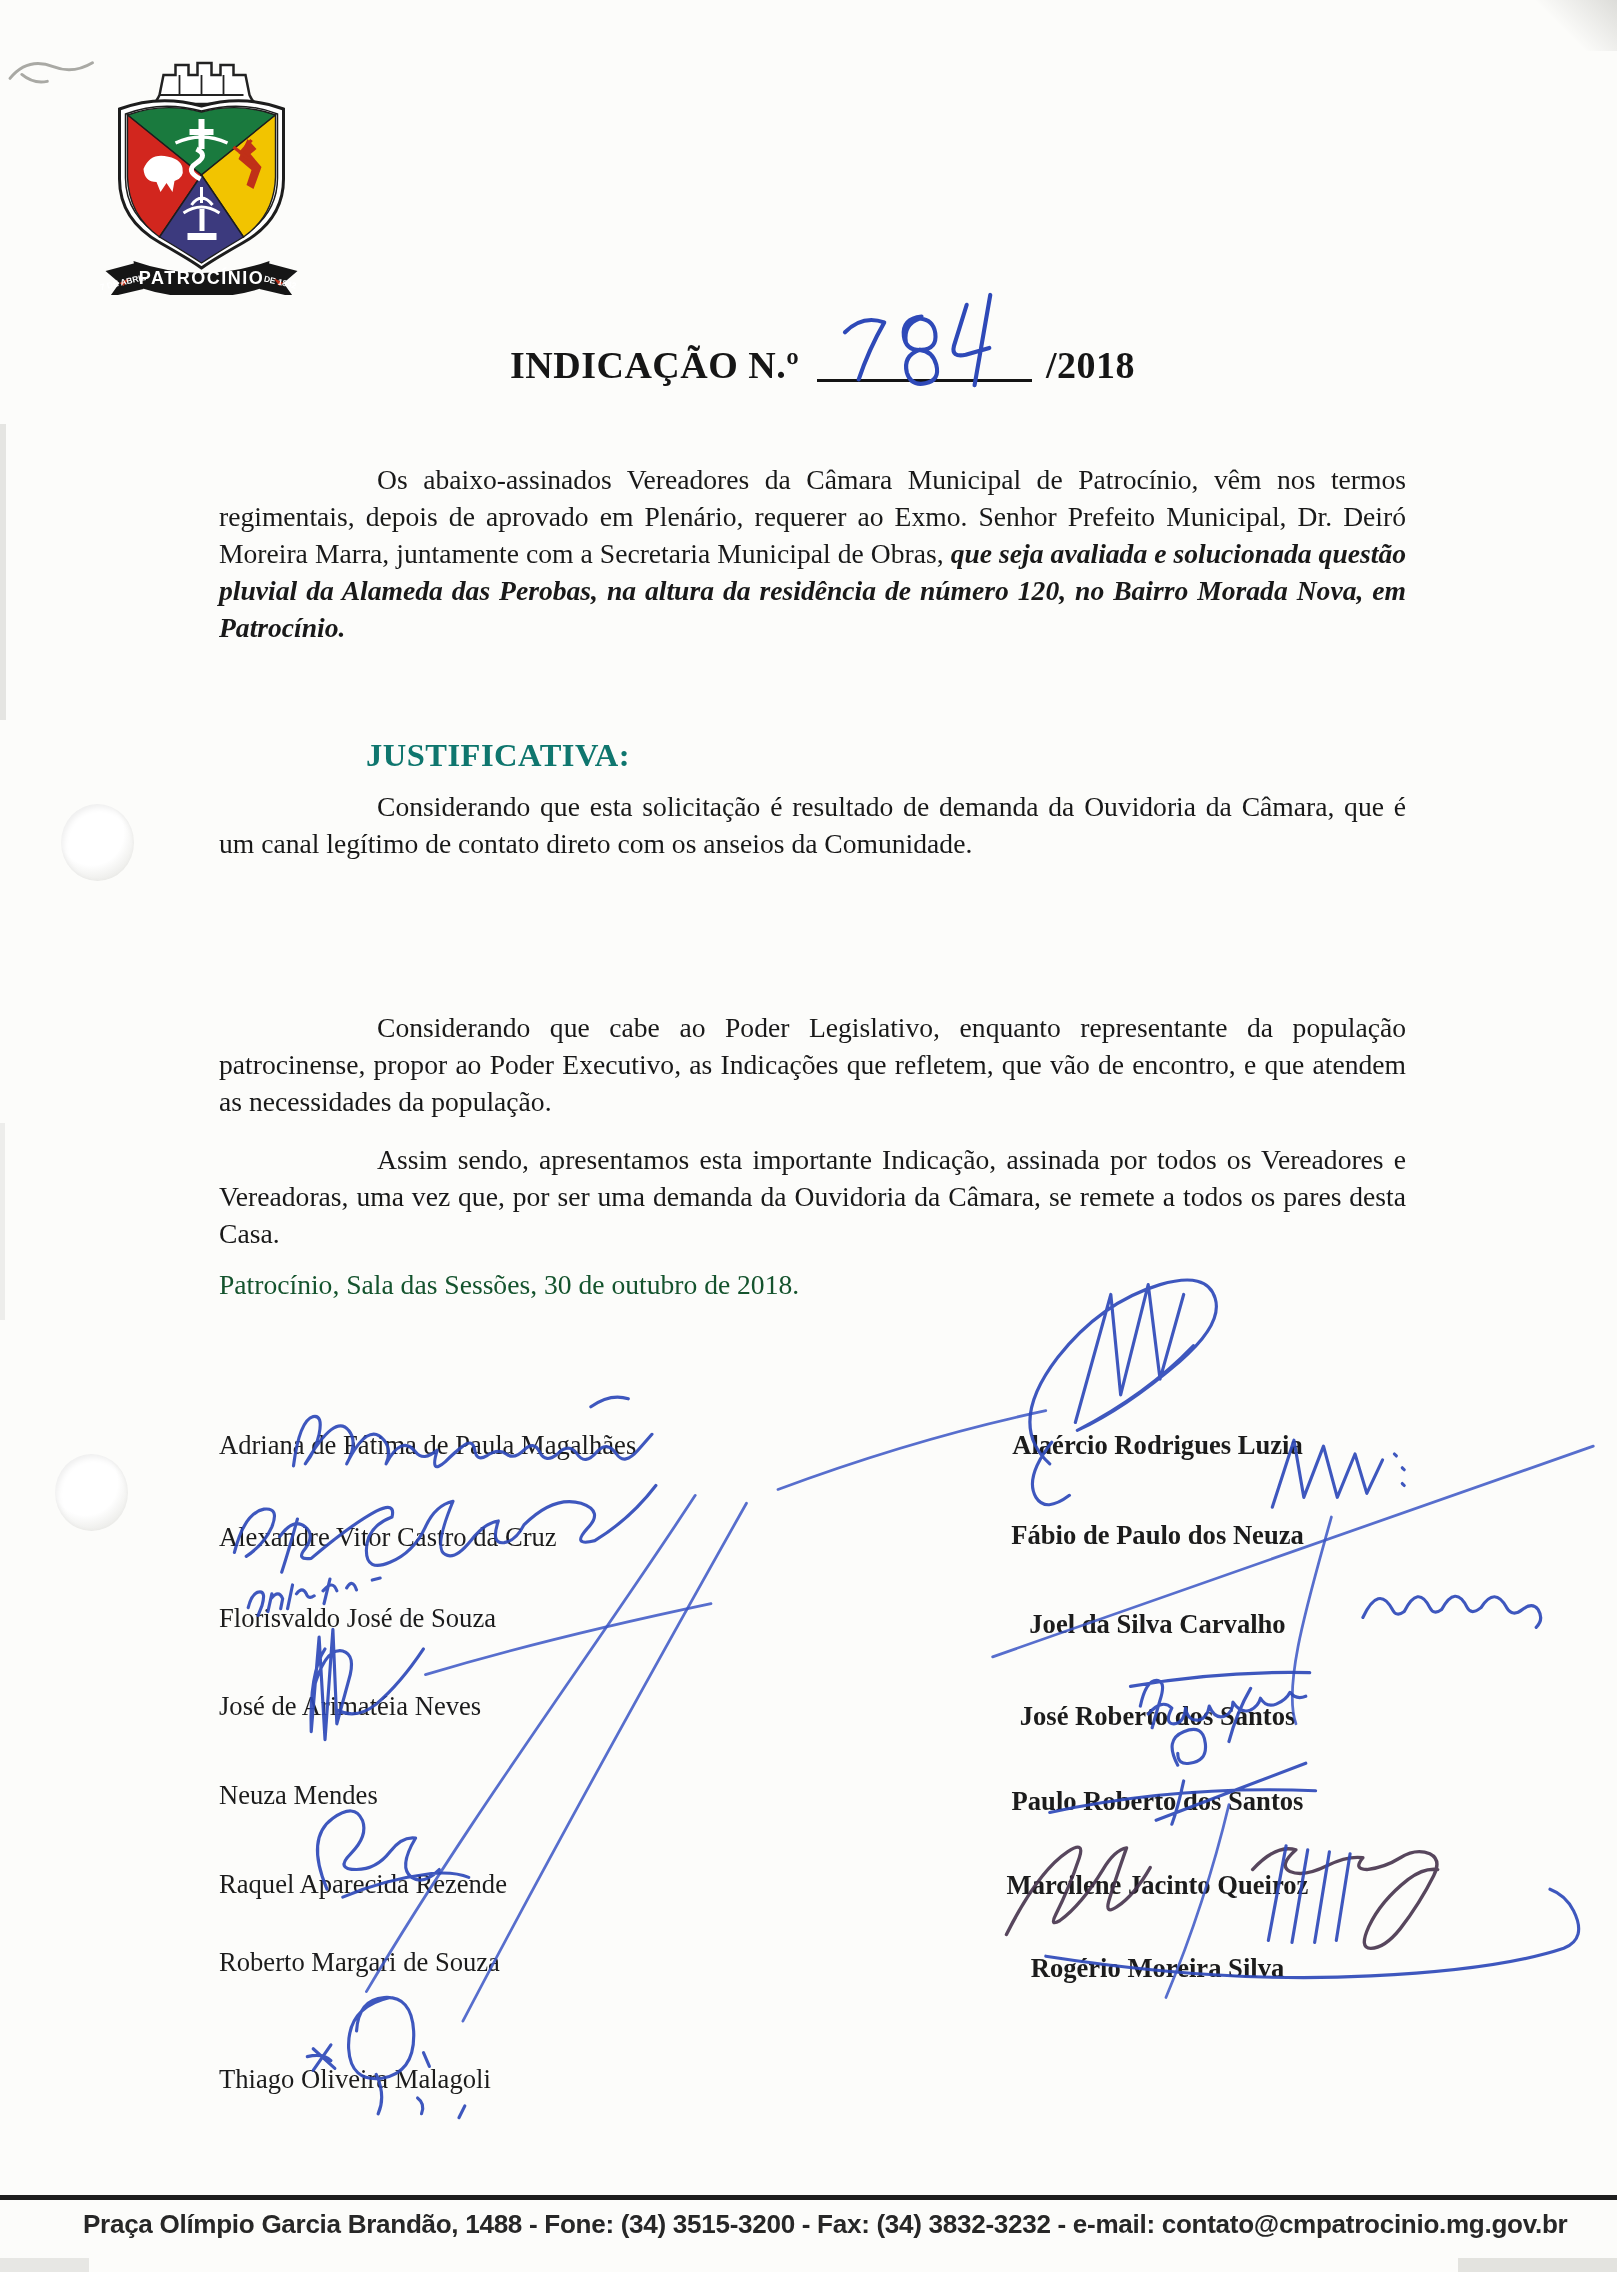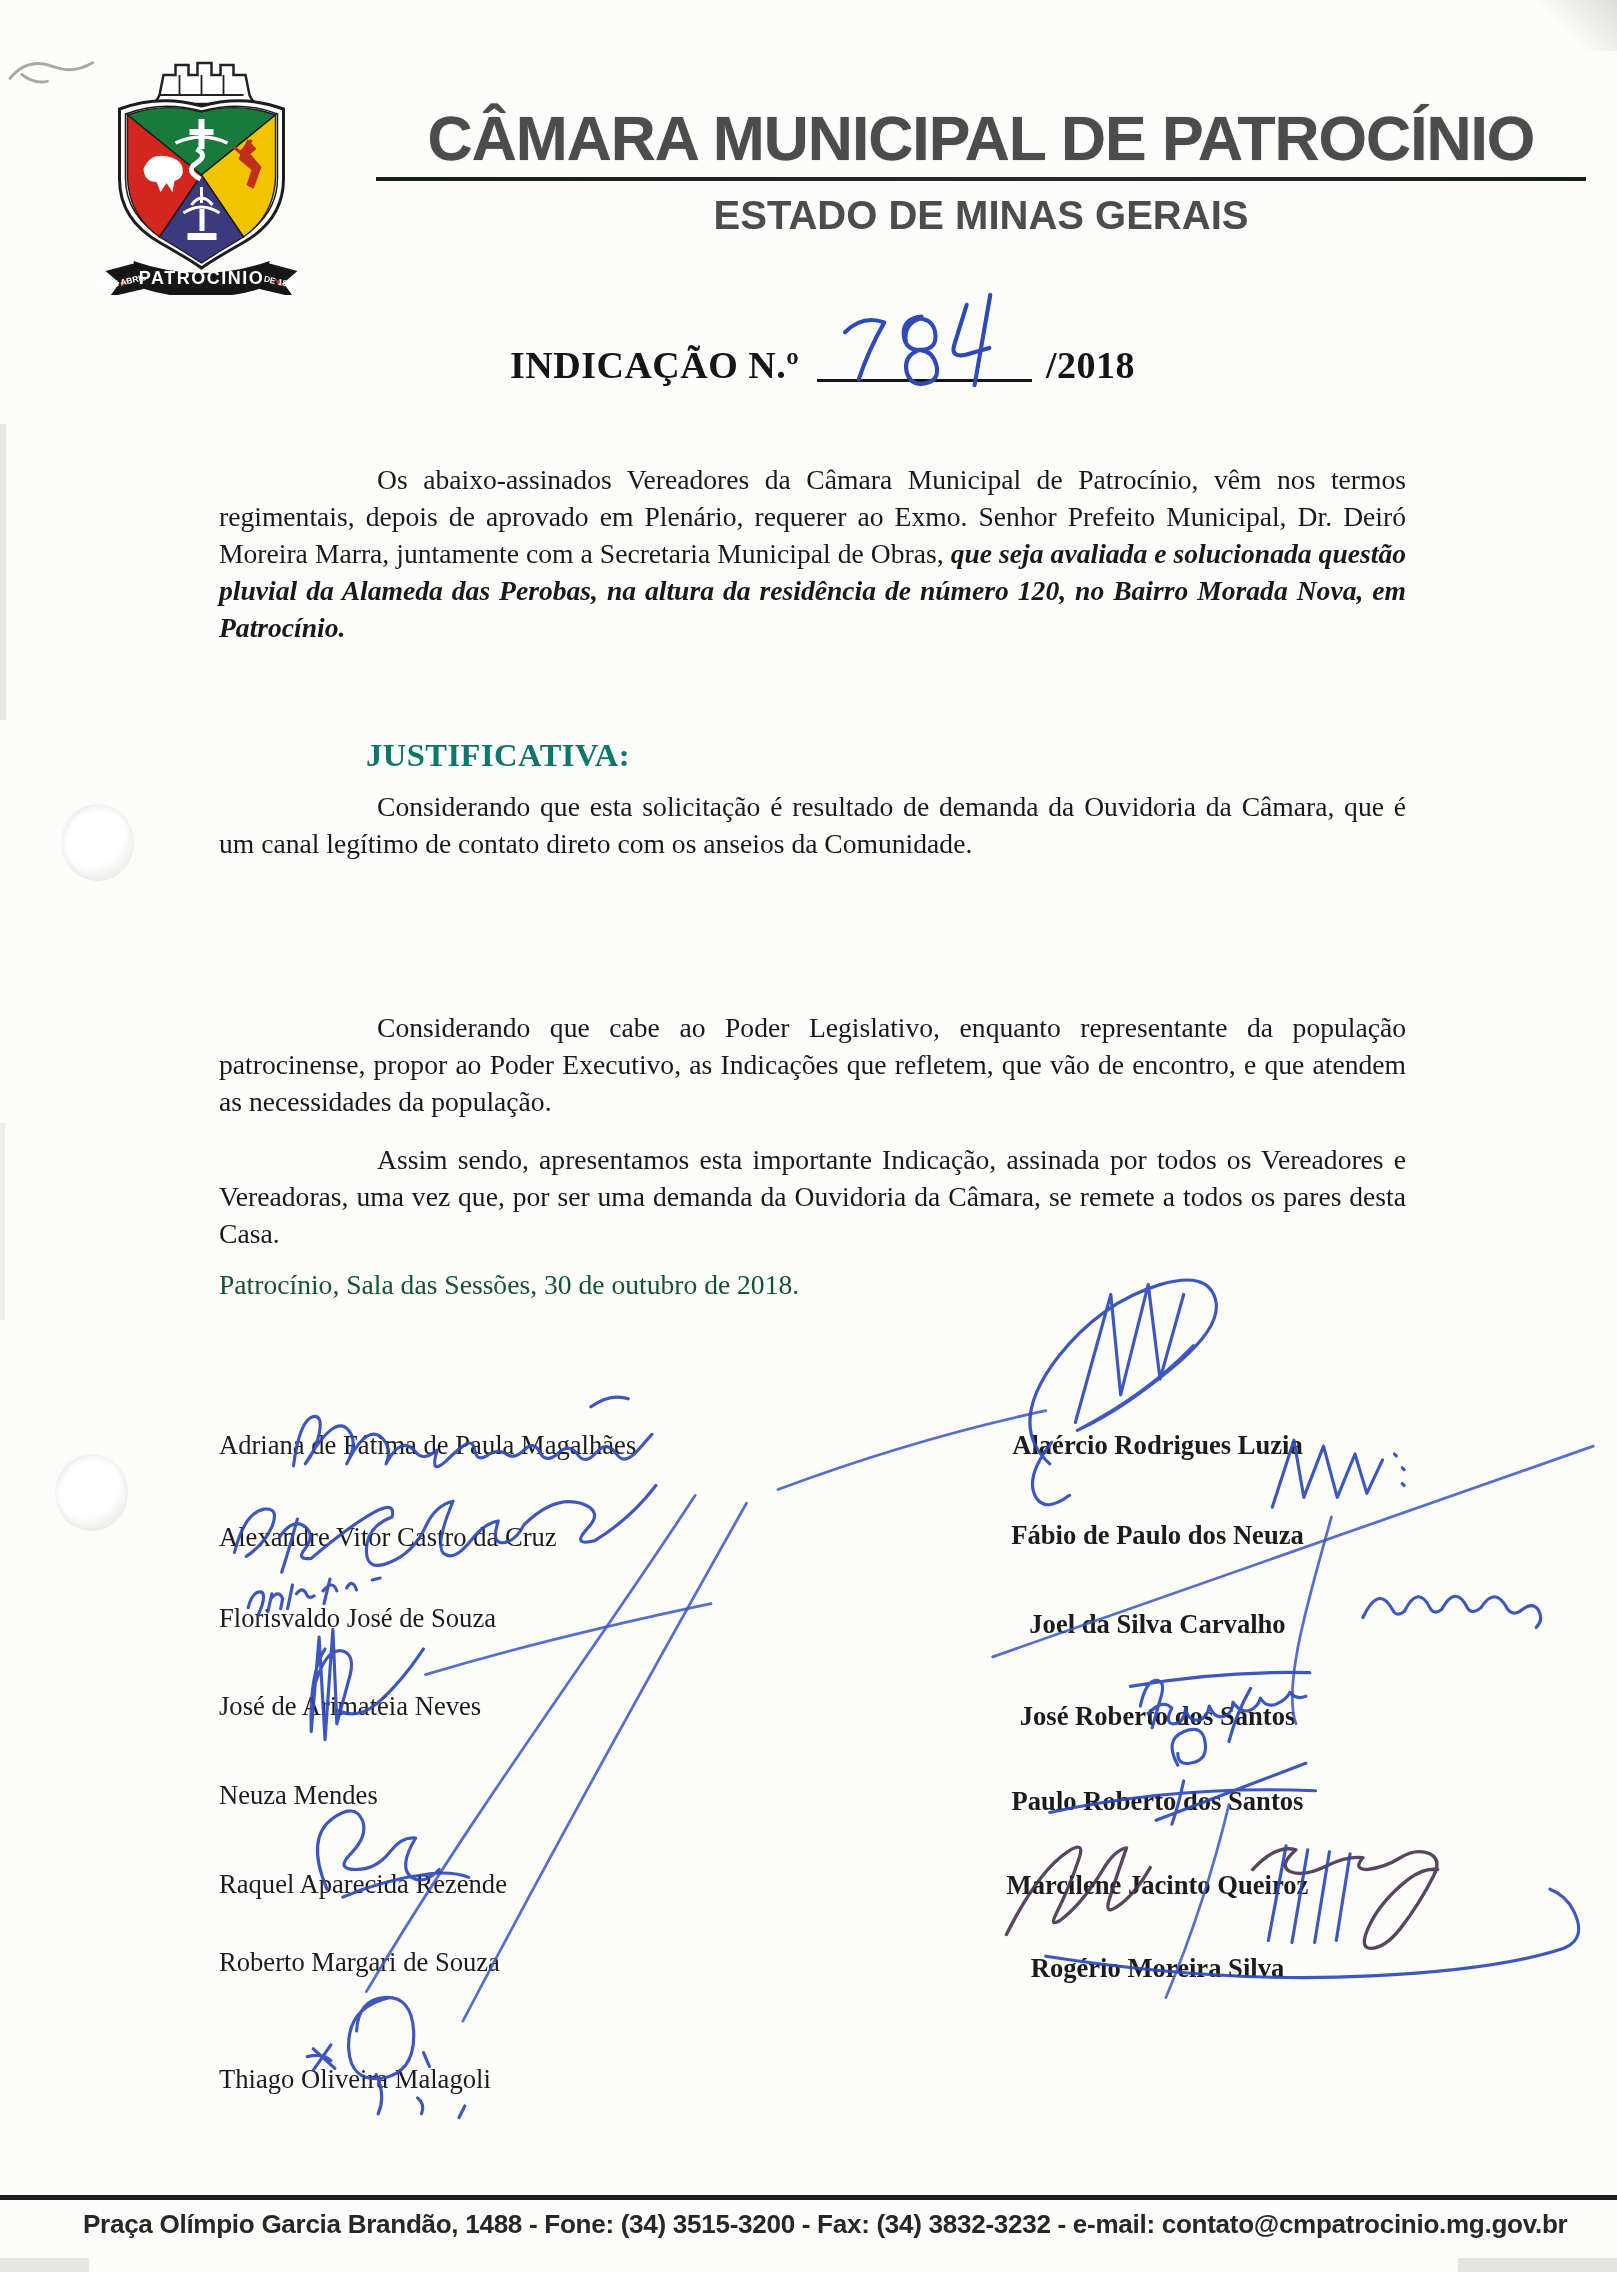--- a/index.html
+++ b/index.html
@@ -122,25 +122,20 @@
       <path d="M172,216 L202,224 L188,236 L198,250 L164,242 Z" fill="#161616"></path>
       <path d="M24,236 l10,-5 l-6,8 z" fill="#c03018"></path>
       <path d="M188,236 l-10,-5 l6,8 z" fill="#c03018"></path>
       <path d="M38,214 Q106,238 174,214 L170,240 Q106,261 42,240 Z" fill="#161616"></path>
       <text x="106" y="237" text-anchor="middle" font-family="Liberation Sans, DejaVu Sans, sans-serif" font-size="18" font-weight="bold" fill="#ffffff" letter-spacing="1.5">PATROCÍNIO</text>
       <text x="28" y="238" text-anchor="middle" font-family="Liberation Sans, DejaVu Sans, sans-serif" font-size="8.5" font-weight="bold" fill="#ffffff" transform="rotate(-13 28 238)">7 DE ABRIL</text>
       <text x="184" y="238" text-anchor="middle" font-family="Liberation Sans, DejaVu Sans, sans-serif" font-size="8.5" font-weight="bold" fill="#ffffff" transform="rotate(13 184 238)">DE 1842</text>
     </g>
   </svg>
 
-  <div id="title-block">
-    <div id="org-name">CÂMARA MUNICIPAL DE PATROCÍNIO</div>
-    <div id="title-underline"></div>
-    <div id="state-name">ESTADO DE MINAS GERAIS</div>
-  </div>
 
   <div id="doc-line">
     <span class="lbl">INDICAÇÃO N.º</span>
     <span id="number-slot">
       <svg width="187" height="108" viewBox="0 0 190 110" aria-label="784">
         <g fill="none" stroke="#2e49b8" stroke-width="4.2" stroke-linecap="round" stroke-linejoin="round">
           <path d="M14,42 q18,-18 40,-10 q-16,28 -26,58"></path>
           <path d="M92,26 q-20,2 -18,20 q2,15 18,14 q16,-1 14,-17 q-2,-14 -16,-15 q-17,6 -14,24 M90,60 q-17,6 -13,23 q4,14 19,11 q15,-3 11,-19 q-4,-14 -17,-15"></path>
           <path d="M138,14 l-13,42 q-3,12 12,9 l24,-7 M162,4 l-16,92"></path>
         </g>

